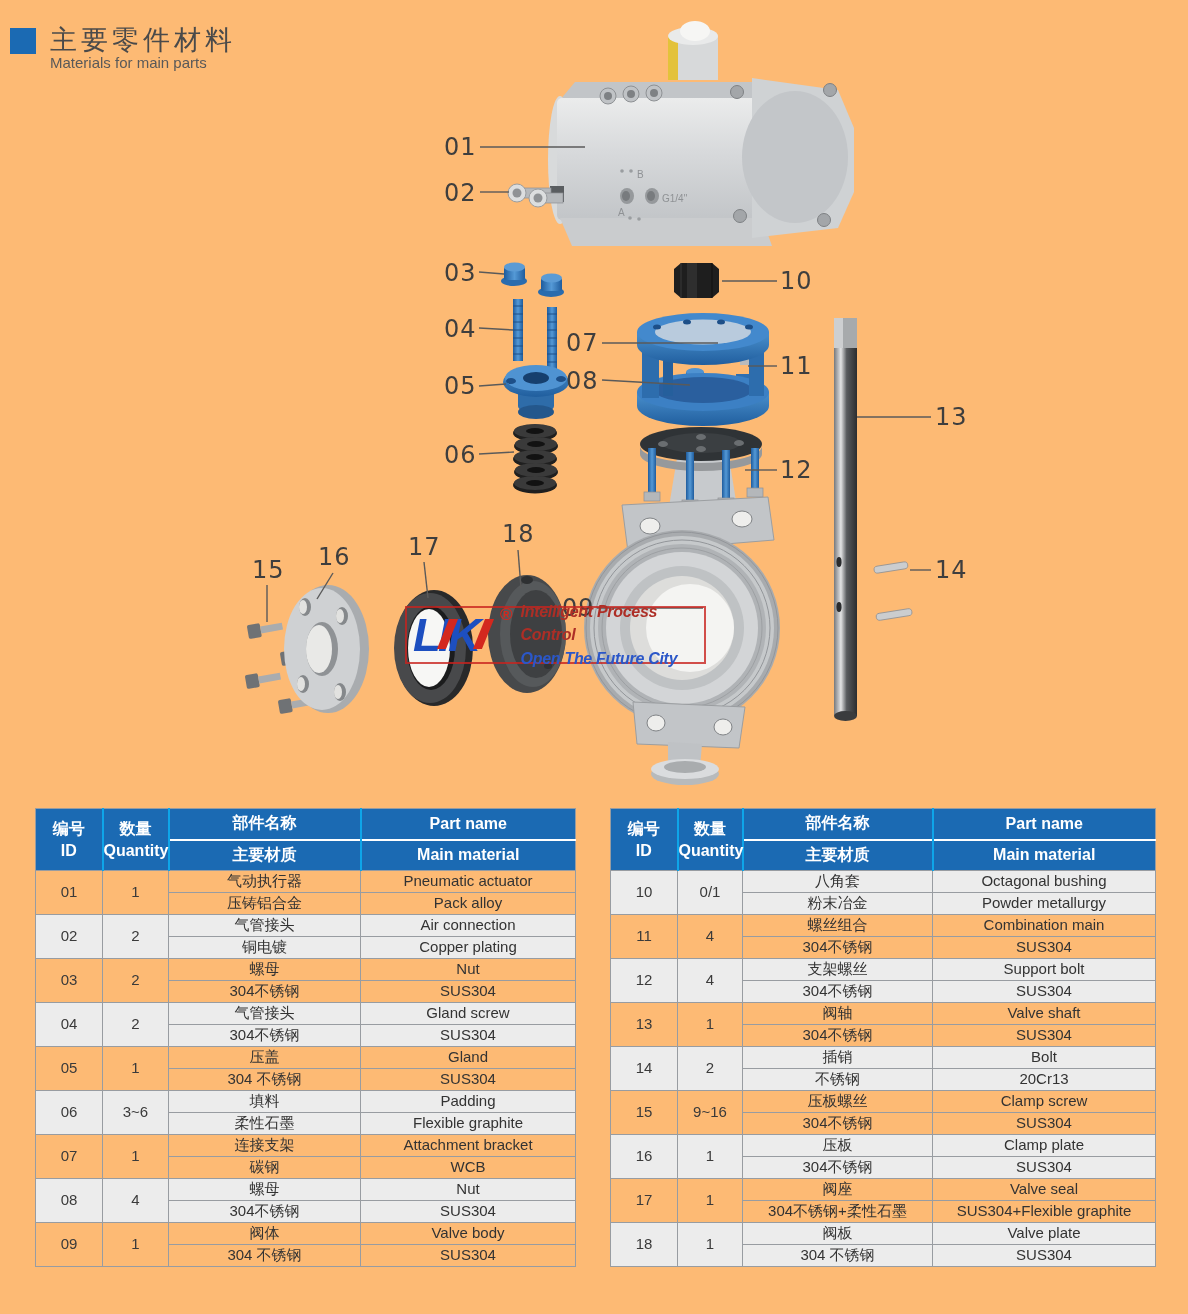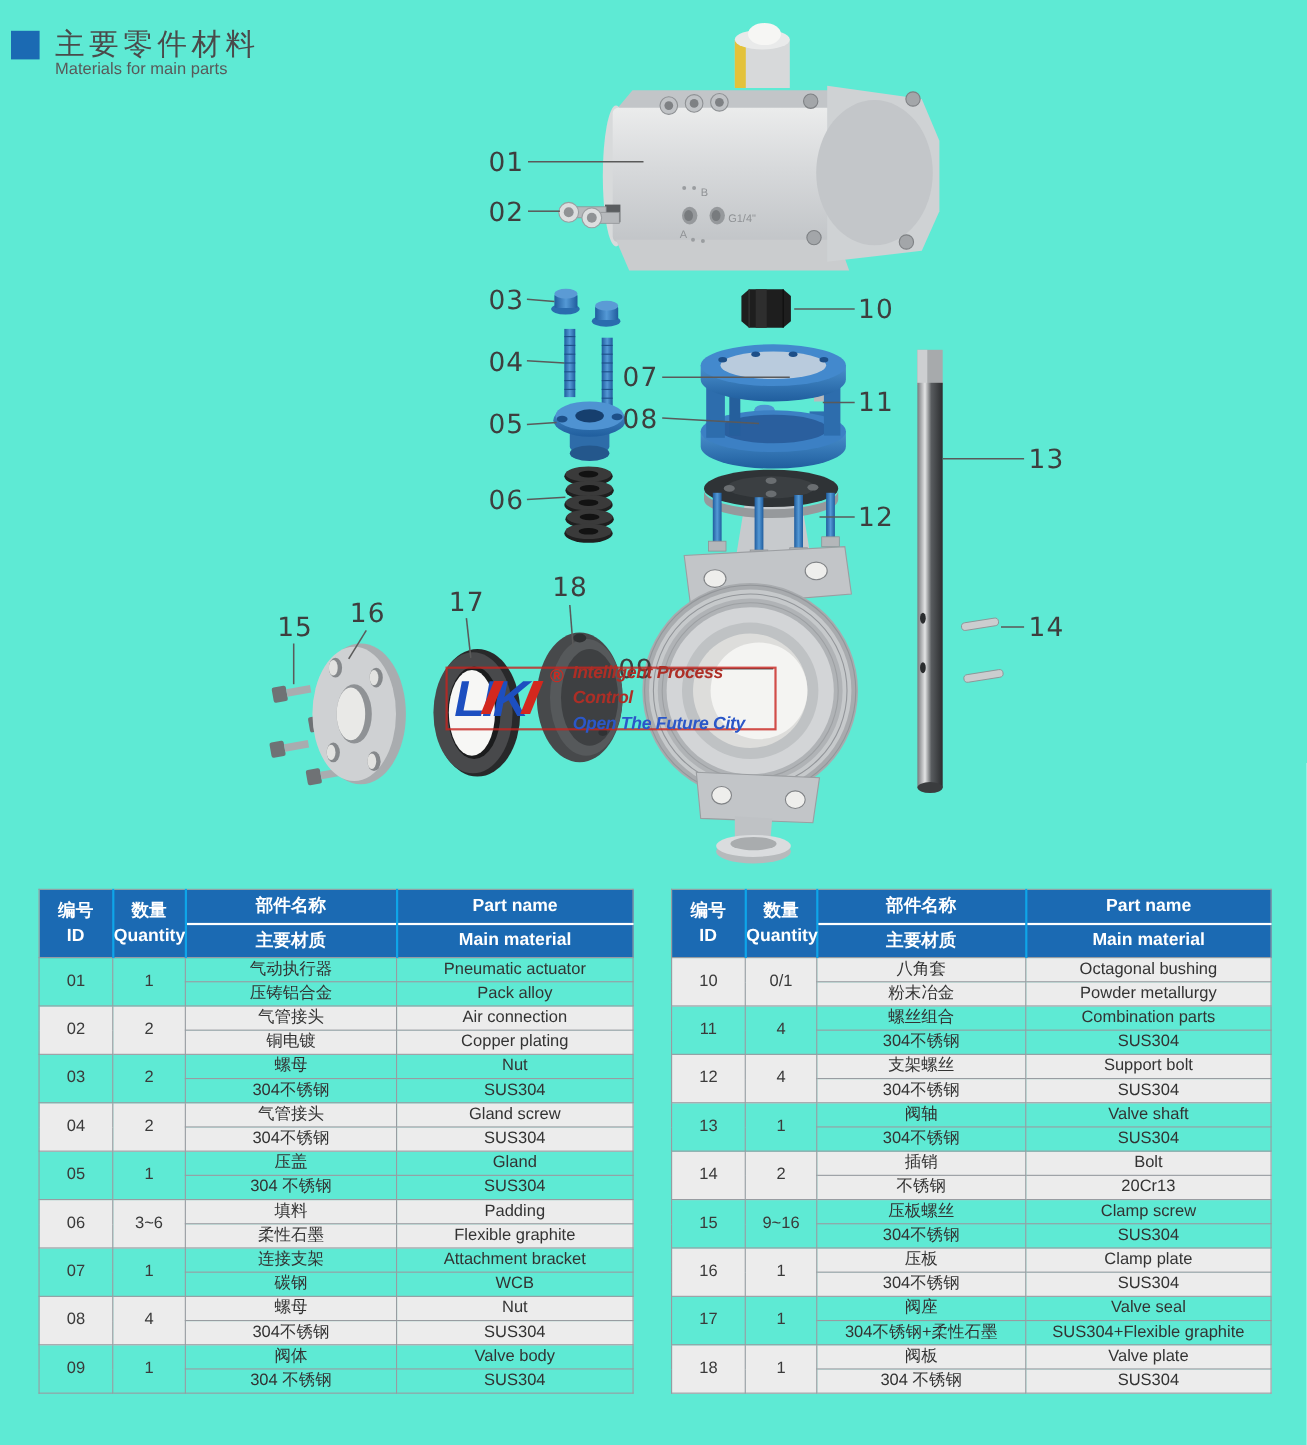--- a/index.html
+++ b/index.html
@@ -1,18 +1,18 @@
 <!DOCTYPE html>
 <html><head>
 <meta charset="utf-8">
 <style>
   * { margin:0; padding:0; box-sizing:border-box; }
   html,body { width:1188px; height:1314px; background:#ffffff;
     font-family:"Liberation Sans", sans-serif; position:relative; }
-  .page { position:absolute; inset:0; width:1188px; height:1314px; background:#5eead4; overflow:hidden; }
+  .page { position:absolute; inset:0; width:1188px; height:1314px; background:#fdba74; overflow:hidden; }
 
   
   .hdr-square { position:absolute; left:10px; top:28px; width:26px; height:26px; background:#1b6ab3; }
   .hdr-title { position:absolute; left:50px; top:22px; font-size:27px; letter-spacing:4px; color:#4a4a4a; font-weight:400; }
   .hdr-sub { position:absolute; left:50px; top:54px; font-size:15px; color:#595959; }
 
   
   .diagram { position:absolute; left:0; top:0; width:1188px; height:800px; }
   svg text { font-family:"Liberation Sans", sans-serif; }
   .co { position:absolute; font-family:"DejaVu Sans", sans-serif; font-size:24px; color:#3e3e3e; letter-spacing:1px; }
@@ -540,21 +540,21 @@
   </tr>
   <tr class="p-bot even">
     <td class="c-cn">粉末冶金</td>
     <td class="c-en">Powder metallurgy</td>
   </tr>
 
   <tr class="p-top">
     <td class="c-id" rowspan="2">11</td>
     <td class="c-qty" rowspan="2">4</td>
     <td class="c-cn">螺丝组合</td>
-    <td class="c-en">Combination parts</td>
+    <td class="c-en">Combination main</td>
   </tr>
   <tr class="p-bot">
     <td class="c-cn">304不锈钢</td>
     <td class="c-en">SUS304</td>
   </tr>
 
   <tr class="p-top even">
     <td class="c-id" rowspan="2">12</td>
     <td class="c-qty" rowspan="2">4</td>
     <td class="c-cn">支架螺丝</td>

